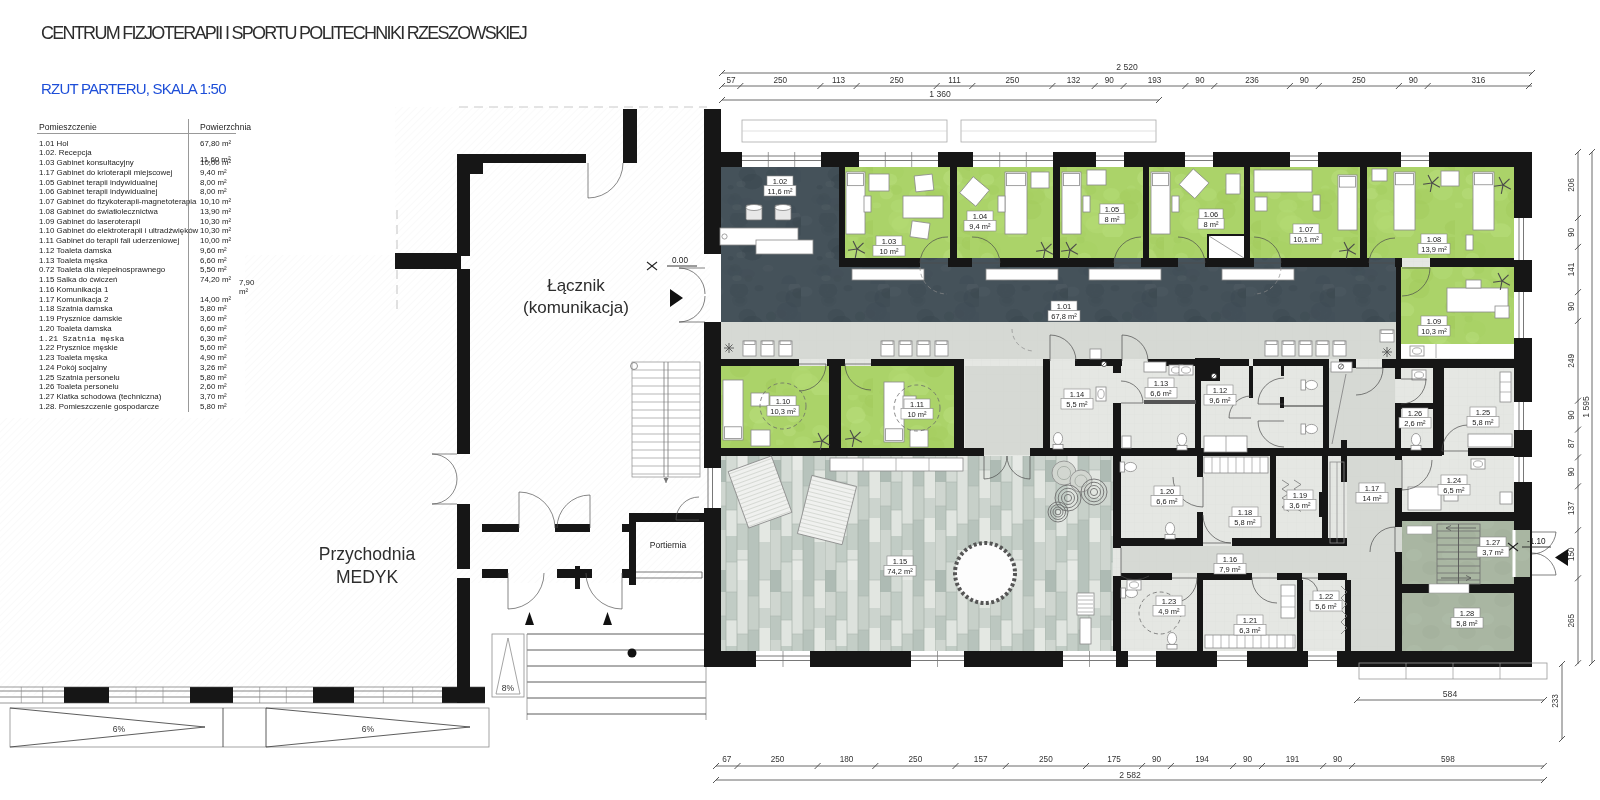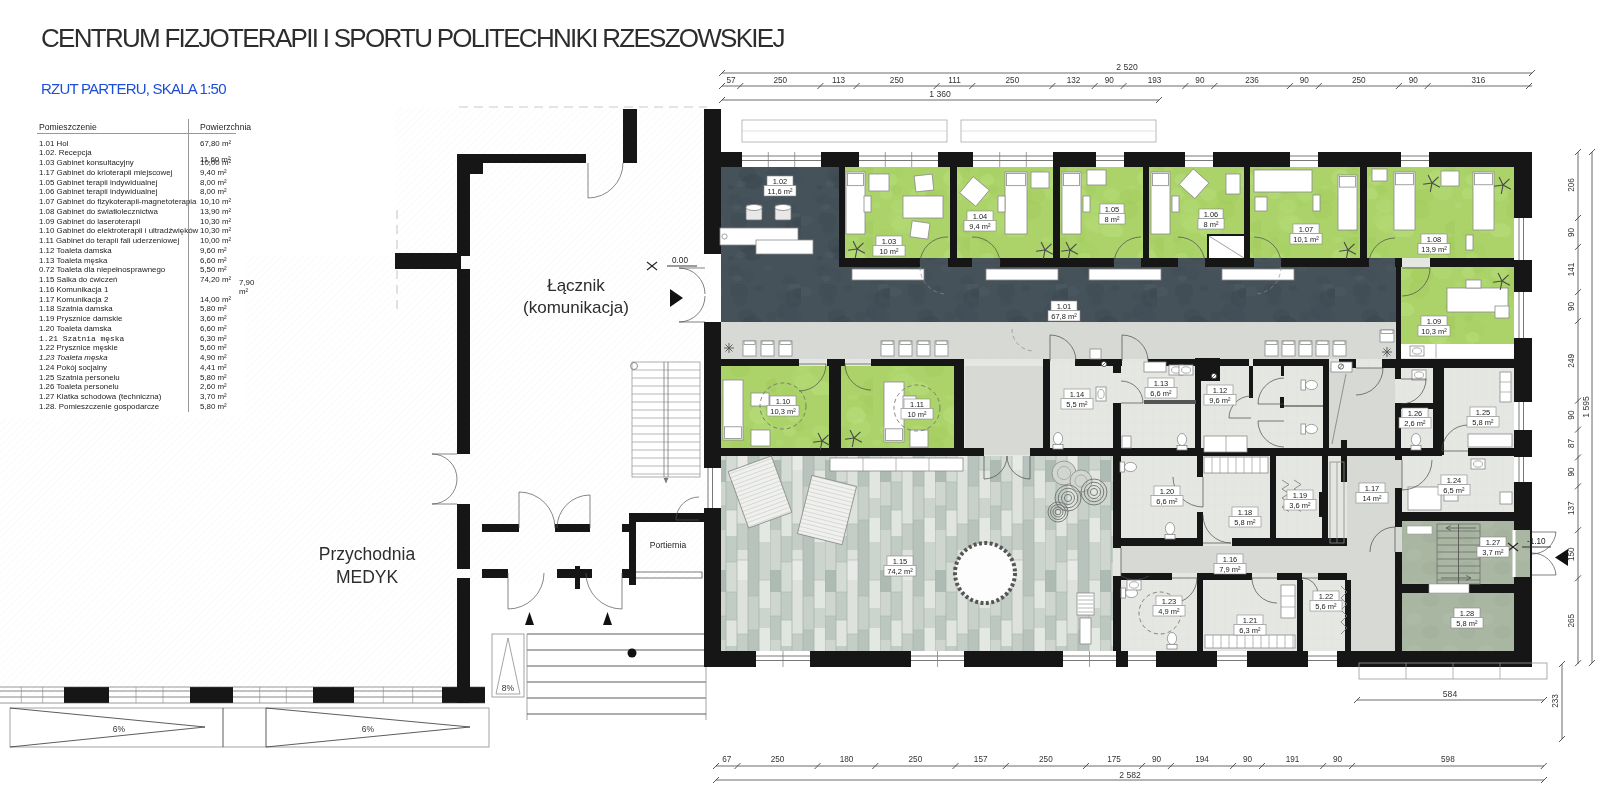--- a/index.html
+++ b/index.html
@@ -1,17 +1,17 @@
 <!DOCTYPE html>
 <html><head><meta charset="utf-8"><style>
 html,body{margin:0;padding:0;width:1600px;height:800px;background:#fff;overflow:hidden;
 font-family:"Liberation Sans",sans-serif;}
 .abs{position:absolute;}
 </style></head><body>
-<div class="abs" style="left:41px;top:23px;font-size:26px;letter-spacing:-1.72px;color:#2d2d2d;">CENTRUM FIZJOTERAPII I SPORTU POLITECHNIKI RZESZOWSKIEJ</div>
+<div class="abs" style="left:41px;top:23px;font-size:18px;letter-spacing:-1.72px;color:#2d2d2d;">CENTRUM FIZJOTERAPII I SPORTU POLITECHNIKI RZESZOWSKIEJ</div>
 <div class="abs" style="left:41px;top:80px;font-size:15px;letter-spacing:-0.78px;color:#1d4ed8;">RZUT PARTERU, SKALA 1:50</div>
 <svg class="abs" style="left:0;top:0;font-family:&quot;Liberation Sans&quot;,sans-serif" width="1600" height="800" viewBox="0 0 1600 800">
     <defs>
 <pattern id="hatch" width="5" height="5" patternUnits="userSpaceOnUse" patternTransform="rotate(45)">
         <rect width="5" height="5" fill="#fff"></rect>
         <line x1="0" y1="0" x2="0" y2="5" stroke="#efefef" stroke-width="0.7"></line>
       </pattern>
 <pattern id="teal" width="89" height="71" patternUnits="userSpaceOnUse">
         <rect width="89" height="71" fill="#45525a"></rect>
         <ellipse cx="40.3" cy="39.7" rx="10.4" ry="7.9" fill="#39464e" opacity="0.51"></ellipse>
@@ -1118,24 +1118,24 @@
     <div class="abs" style="left:39px;top:304.2px;white-space:nowrap;">1.18 Szatnia damska</div>
     <div class="abs" style="left:200px;top:304.2px;">5,80 m²</div>
     <div class="abs" style="left:39px;top:314.0px;white-space:nowrap;">1.19 Prysznice damskie</div>
     <div class="abs" style="left:200px;top:314.0px;">3,60 m²</div>
     <div class="abs" style="left:39px;top:323.8px;white-space:nowrap;">1.20 Toaleta damska</div>
     <div class="abs" style="left:200px;top:323.8px;">6,60 m²</div>
     <div class="abs" style="left:39px;top:333.5px;white-space:nowrap;font-family:Liberation Mono, monospace;">1.21 Szatnia męska</div>
     <div class="abs" style="left:200px;top:333.5px;">6,30 m²</div>
     <div class="abs" style="left:39px;top:343.2px;white-space:nowrap;">1.22 Prysznice męskie</div>
     <div class="abs" style="left:200px;top:343.2px;">5,60 m²</div>
-    <div class="abs" style="left:39px;top:353.0px;white-space:nowrap;font-style:italic;">1.23 Toaleta męska</div>
+    <div class="abs" style="left:39px;top:353.0px;white-space:nowrap;">1.23 Toaleta męska</div>
     <div class="abs" style="left:200px;top:353.0px;">4,90 m²</div>
     <div class="abs" style="left:39px;top:362.8px;white-space:nowrap;">1.24 Pokój socjalny</div>
-    <div class="abs" style="left:200px;top:362.8px;">4,41 m²</div>
+    <div class="abs" style="left:200px;top:362.8px;">3,26 m²</div>
     <div class="abs" style="left:39px;top:372.5px;white-space:nowrap;">1.25 Szatnia personelu</div>
     <div class="abs" style="left:200px;top:372.5px;">5,80 m²</div>
     <div class="abs" style="left:39px;top:382.2px;white-space:nowrap;">1.26 Toaleta personelu</div>
     <div class="abs" style="left:200px;top:382.2px;">2,60 m²</div>
     <div class="abs" style="left:39px;top:392.0px;white-space:nowrap;">1.27 Klatka schodowa (techniczna)</div>
     <div class="abs" style="left:200px;top:392.0px;">3,70 m²</div>
     <div class="abs" style="left:39px;top:401.8px;white-space:nowrap;">1.28. Pomieszczenie gospodarcze</div>
     <div class="abs" style="left:200px;top:401.8px;">5,80 m²</div>
   </div>
 </body></html>

